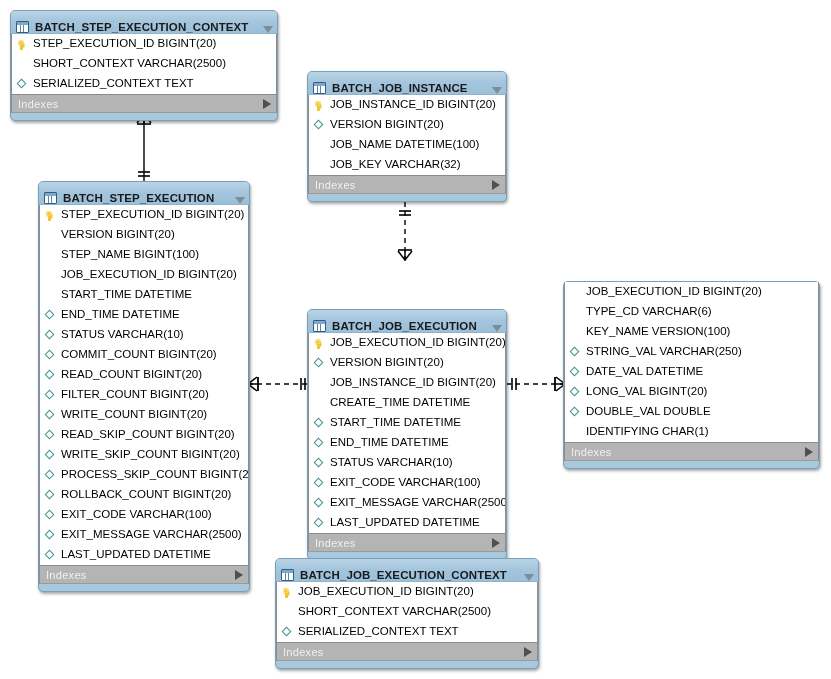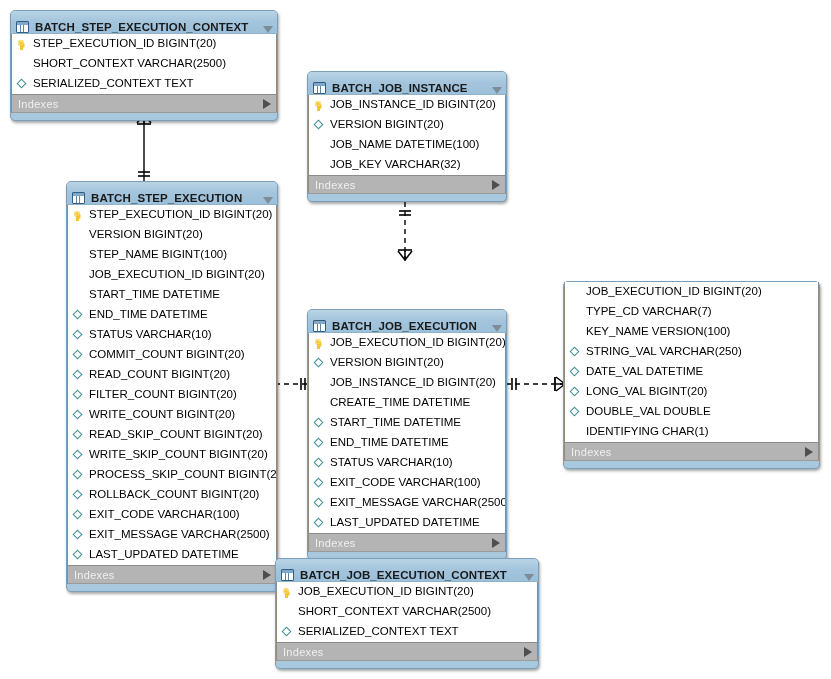--- a/index.html
+++ b/index.html
@@ -233,21 +233,21 @@
           <div class="col-row">
             <span class="glyph diamond-fill"></span>
        <span class="col-label">JOB_KEY VARCHAR(32)</span>
           </div>
         </div>
         <div class="idx-bar">
           <span class="idx-label">Indexes</span>
      <span class="idx-caret"></span>
         </div>
       </div>
-      <div class="table-fig" style="left: 38px; top: 181px; width: 212px; margin-left: 28px;">
+      <div class="table-fig" style="left: 38px; top: 181px; width: 212px;">
         <div class="tbl-header">
           <span class="tbl-icon"></span>
      <span class="tbl-title">BATCH_STEP_EXECUTION</span>
      <span class="tbl-caret"></span>
         </div>
         <div class="cols">
           <div class="col-row">
             <span class="glyph key"></span>
        <span class="col-label">STEP_EXECUTION_ID BIGINT(20)</span>
           </div>
@@ -379,21 +379,21 @@
         </div>
       </div>
       <div class="table-fig" style="left: 563px; top: 281px; width: 257px;">
         <div class="cols">
           <div class="col-row">
             <span class="glyph diamond-fk"></span>
        <span class="col-label">JOB_EXECUTION_ID BIGINT(20)</span>
           </div>
           <div class="col-row">
             <span class="glyph diamond-fill"></span>
-       <span class="col-label">TYPE_CD VARCHAR(7)</span>
+       <span class="col-label">TYPE_CD VARCHAR(6)</span>
           </div>
           <div class="col-row">
             <span class="glyph diamond-fill"></span>
        <span class="col-label">KEY_NAME VERSION(100)</span>
           </div>
           <div class="col-row">
             <span class="glyph diamond"></span>
        <span class="col-label">STRING_VAL VARCHAR(250)</span>
           </div>
           <div class="col-row">

